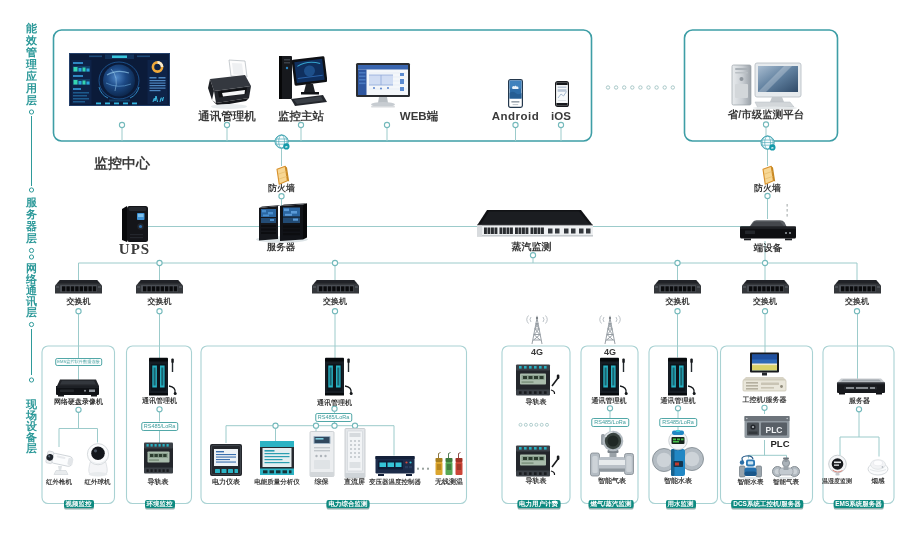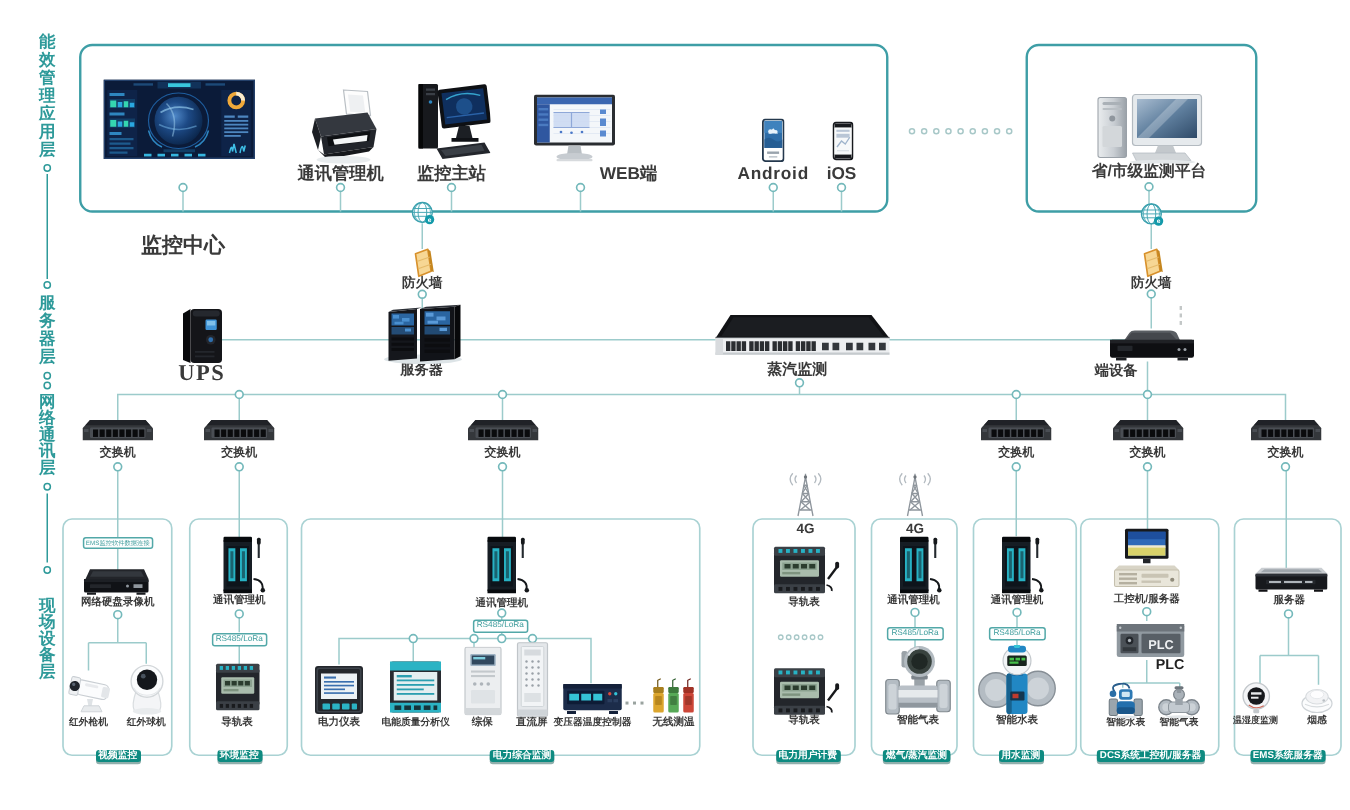--- a/index.html
+++ b/index.html
@@ -160,21 +160,21 @@
 <div class="lb" style="left:301px;top:109.5px;font-size:11.5px;">监控主站</div>
 <div class="lb" style="left:387px;top:109.5px;font-size:11.5px;margin-left:32px;">WEB端</div>
 <div class="lb" style="left:515.5px;top:109.5px;font-size:11.5px;letter-spacing:.5px;">Android</div>
 <div class="lb" style="left:561px;top:109.5px;font-size:11.5px;">iOS</div>
 <div class="lb" style="left:766px;top:109px;font-size:10.5px;">省/市级监测平台</div>
 <div class="lb" style="left:281.5px;top:183.5px;font-size:9px;">防火墙</div>
 <div class="lb" style="left:767.5px;top:183.5px;font-size:9px;">防火墙</div>
 <div class="lb" style="left:134.5px;top:241px;font-size:15px;letter-spacing:1px;font-family:Liberation Serif, serif;">UPS</div>
 <div class="lb" style="left:281px;top:241.5px;font-size:9.5px;">服务器</div>
 <div class="lb" style="left:531.5px;top:241px;font-size:10px;">蒸汽监测</div>
-<div class="lb" style="left:744px;top:242.5px;font-size:9.5px;">端设备</div>
+<div class="lb" style="left:768px;top:242.5px;font-size:9.5px;">端设备</div>
 <div class="lb" style="left:78.5px;top:297.5px;font-size:8px;">交换机</div>
 <div class="lb" style="left:159.5px;top:297.5px;font-size:8px;">交换机</div>
 <div class="lb" style="left:335px;top:297.5px;font-size:8px;">交换机</div>
 <div class="lb" style="left:677.5px;top:297.5px;font-size:8px;">交换机</div>
 <div class="lb" style="left:765px;top:297.5px;font-size:8px;">交换机</div>
 <div class="lb" style="left:857px;top:297.5px;font-size:8px;">交换机</div>
 <div class="lb" style="left:537px;top:347.5px;font-size:9px;">4G</div>
 <div class="lb" style="left:610px;top:347.5px;font-size:9px;">4G</div>
 
 <div class="lb" style="left:78.5px;top:397.5px;font-size:7px;">网络硬盘录像机</div>

